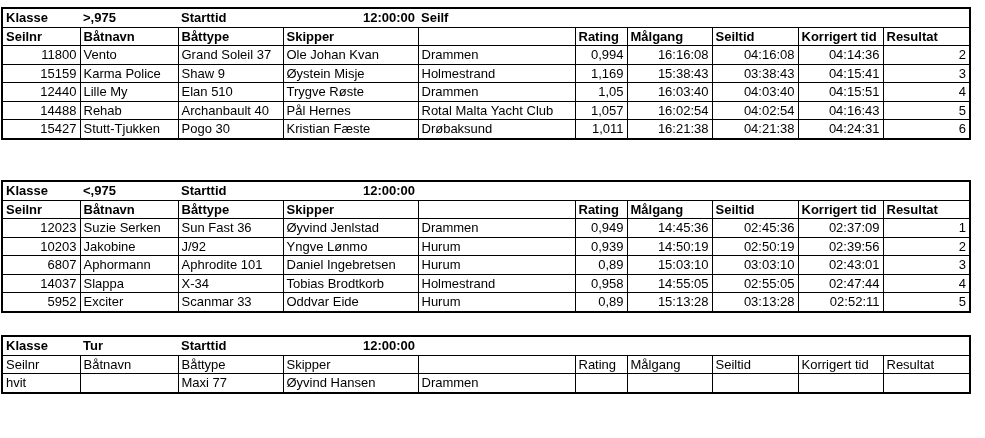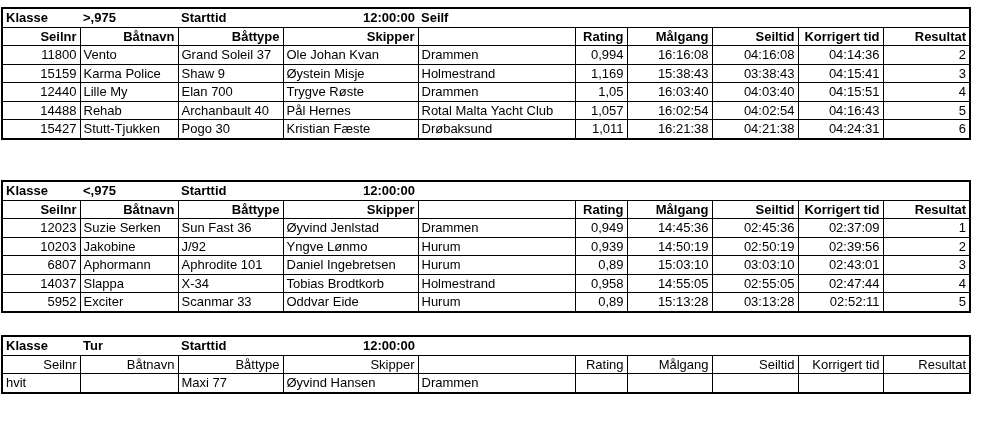--- a/index.html
+++ b/index.html
@@ -44,21 +44,20 @@
     font-size: 13px;
     vertical-align: middle;
   }
   tr.klasse-row td {
     border-left: none;
     border-right: none;
     font-weight: bold;
   }
   tr.header-row td {
     font-weight: bold;
-    text-align: right;
   }
   table.plain-header tr.header-row td {
     font-weight: normal;
   }
   td.r { text-align: right; }
 </style>
 </head>
 <body>
 
 <div class="sheet">
@@ -119,21 +118,21 @@
           <td>Holmestrand</td>
           <td class="r">1,169</td>
           <td class="r">15:38:43</td>
           <td class="r">03:38:43</td>
           <td class="r">04:15:41</td>
           <td class="r">3</td>
         </tr>
         <tr>
           <td class="r">12440</td>
           <td>Lille My</td>
-          <td>Elan 700</td>
+          <td>Elan 510</td>
           <td>Trygve Røste</td>
           <td>Drammen</td>
           <td class="r">1,05</td>
           <td class="r">16:03:40</td>
           <td class="r">04:03:40</td>
           <td class="r">04:15:51</td>
           <td class="r">4</td>
         </tr>
         <tr>
           <td class="r">14488</td>

